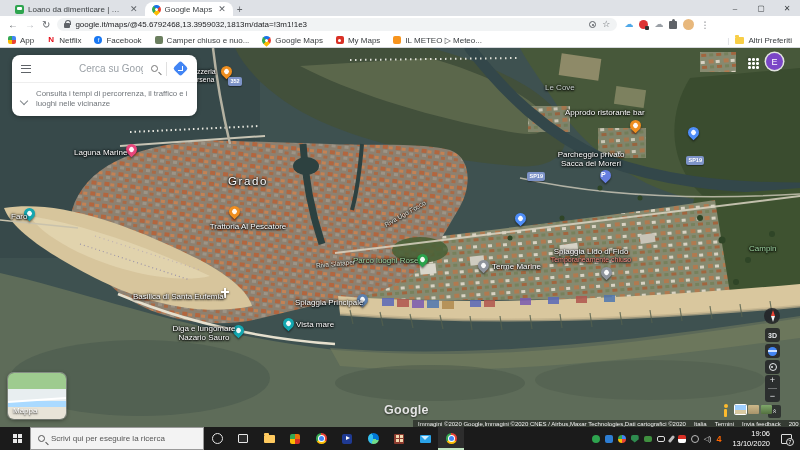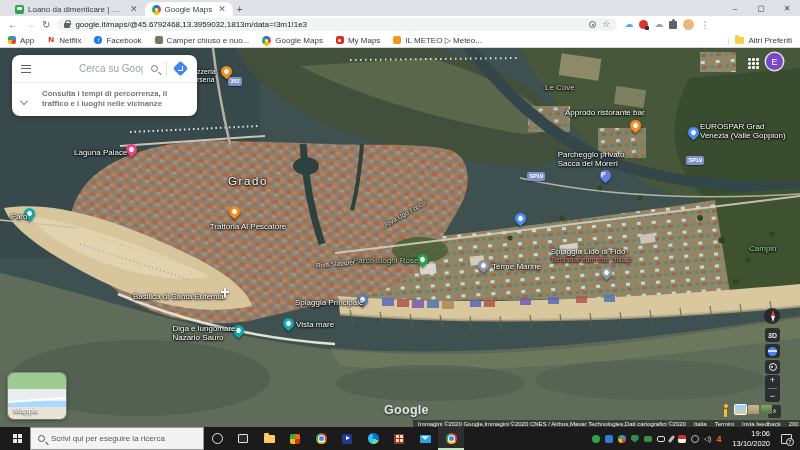--- a/index.html
+++ b/index.html
@@ -57,21 +57,21 @@
   .bm-sep{color:#d0d3d8;}
   .folder{width:9px;height:7px;background:#f8ce46;border-radius:1px;position:relative;}
   .folder::before{content:"";position:absolute;top:-2px;left:0;width:4px;height:2px;background:#f8ce46;border-radius:1px 1px 0 0;}
 
   
   .map{position:relative;width:800px;height:379px;overflow:hidden;background:#3e5150;}
   .map svg{position:absolute;inset:0;display:block;}
   .overlay{position:absolute;inset:0;overflow:hidden;}
 
   .map-label{position:absolute;color:#fff;font-size:8px;line-height:1.15;white-space:pre;text-shadow:0 0 2px #000,0 1px 2px #000,0 0 3px rgba(0,0,0,.9);}
-  .map-label.center{transform:translateX(-50%);}
+  .map-label.center{transform:translateX(-50%);text-align:center;}
   .map-label.green{color:#9fd6a2;}
   .map-label.greytxt{color:#ccd6d2;}
   .map-label.city{font-size:11.5px;letter-spacing:1.6px;color:#fff;}
   .map-label.street{font-size:6.5px;color:#e6ece6;opacity:.92;}
   .map-label.tiny{font-size:7px;}
   .subline{display:block;color:#f28b82;font-size:7px;}
 
   .pin{position:absolute;width:11px;height:11px;border-radius:50% 50% 50% 0;transform:rotate(-45deg);box-shadow:-1px 1px 2px rgba(0,0,0,.5);}
   .pin::after{content:"";position:absolute;left:3px;top:3px;width:5px;height:5px;border-radius:50%;background:rgba(255,255,255,.95);}
   .p-rest{background:#ef8e1f;}
@@ -93,21 +93,21 @@
   .sc-row1{height:27px;display:flex;align-items:center;padding:0 9px;gap:8px;}
   .burger{width:10px;height:8px;border-top:1.6px solid #5f6368;border-bottom:1.6px solid #5f6368;position:relative;flex:0 0 auto;}
   .burger::after{content:"";position:absolute;top:2.3px;left:0;width:10px;height:1.6px;background:#5f6368;}
   .sc-input{border:none;outline:none;flex:1;font-size:10px;color:#202124;min-width:0;margin-left:40px;}
   .sc-input::placeholder{color:#9aa0a6;}
   .mag{width:7px;height:7px;border:1.4px solid #777;border-radius:50%;position:relative;flex:0 0 auto;}
   .mag::after{content:"";position:absolute;left:5.5px;top:5.5px;width:1.4px;height:4px;background:#777;transform:rotate(-45deg);transform-origin:top;}
   .sc-div{width:1px;height:14px;background:#e0e0e0;}
   .dirs{width:11px;height:11px;background:#4285f4;border-radius:2.5px;transform:rotate(45deg);position:relative;flex:0 0 auto;margin-right:2px;}
   .dirs::after{content:"";position:absolute;left:3px;top:3px;width:4px;height:4px;border-top:1.5px solid #fff;border-right:1.5px solid #fff;transform:rotate(45deg);}
-  .sc-row2{border-top:1px solid #eee;display:flex;padding:6px 9px 7px;gap:15px;align-items:center;font-weight:bold;}
+  .sc-row2{border-top:1px solid #eee;display:flex;padding:6px 9px 7px;gap:9px;align-items:center;}
   .chev{width:6px;height:6px;border-right:1.4px solid #80868b;border-bottom:1.4px solid #80868b;transform:rotate(45deg);margin-top:4px;flex:0 0 auto;}
   .sc-sug{font-size:7.8px;color:#70757a;line-height:1.3;white-space:normal;}
 
   
   .appsgrid{position:absolute;left:748px;top:10px;width:2.5px;height:2.5px;background:#fff;border-radius:50%;box-shadow:4px 0 #fff,8px 0 #fff,0 4px #fff,4px 4px #fff,8px 4px #fff,0 8px #fff,4px 8px #fff,8px 8px #fff,0 0 3px rgba(0,0,0,.6);}
   .acct{position:absolute;left:766px;top:5px;width:17px;height:17px;border-radius:50%;background:#7b46c7;color:#fff;font-size:9px;display:flex;align-items:center;justify-content:center;box-shadow:0 0 0 1.5px rgba(255,255,255,.85),0 1px 2px rgba(0,0,0,.4);}
 
   
   .mctl{position:absolute;left:765px;width:15px;height:14px;background:rgba(32,33,36,.82);border-radius:3px;color:#e8eaed;display:flex;align-items:center;justify-content:center;font-size:7px;font-weight:bold;}
   .compass{position:absolute;left:764px;top:260px;width:16px;height:16px;background:rgba(32,33,36,.82);border-radius:50%;}
@@ -407,25 +407,23 @@
       <span class="pin p-attr" style="left:233px;top:277px"></span>
 
       <span class="road-badge" style="left:228px;top:29px">352</span>
       <span class="road-badge" style="left:686px;top:108px">SP19</span>
       <span class="road-badge" style="left:527px;top:124px">SP19</span>
 
       <div class="map-label tiny" style="left:197px;top:20px">zzeria
 rsena</div>
       <div class="map-label greytxt" style="left:545px;top:35px">Le Cove</div>
       <div class="map-label" style="left:565px;top:60px">Approdo ristorante bar</div>
-      <div class="map-label" style="left:700px;top:74px">EUROSPAR Grad
-Venezia (Valle Goppion)</div>
       <div class="map-label center" style="left:591px;top:102px">Parcheggio privato
 Sacca dei Moreri</div>
-      <div class="map-label" style="left:74px;top:100px">Laguna Palace</div>
+      <div class="map-label" style="left:74px;top:100px">Laguna Marine</div>
       <div class="map-label city center" style="left:248px;top:127px">Grado</div>
       <div class="map-label" style="left:11px;top:164px">Faro</div>
       <div class="map-label center" style="left:248px;top:174px">Trattoria Al Pescatore</div>
       <div class="map-label street" style="left:382px;top:162px;transform:rotate(-30deg)">Riva Ugo Fosco</div>
       <div class="map-label green" style="left:353px;top:208px">Parco luoghi Rose</div>
       <div class="map-label street" style="left:316px;top:212px;transform:rotate(-5deg)">Riva Slataper</div>
       <div class="map-label" style="left:492px;top:214px">Terme Marine</div>
       <div class="map-label center" style="left:591px;top:199px"><span>Spiaggia Lido di Fido</span><span class="subline">Temporaneamente chiuso</span></div>
       <div class="map-label" style="left:133px;top:244px">Basilica di Santa Eufemia</div>
       <div class="map-label" style="left:295px;top:250px">Spiaggia Principale</div>

